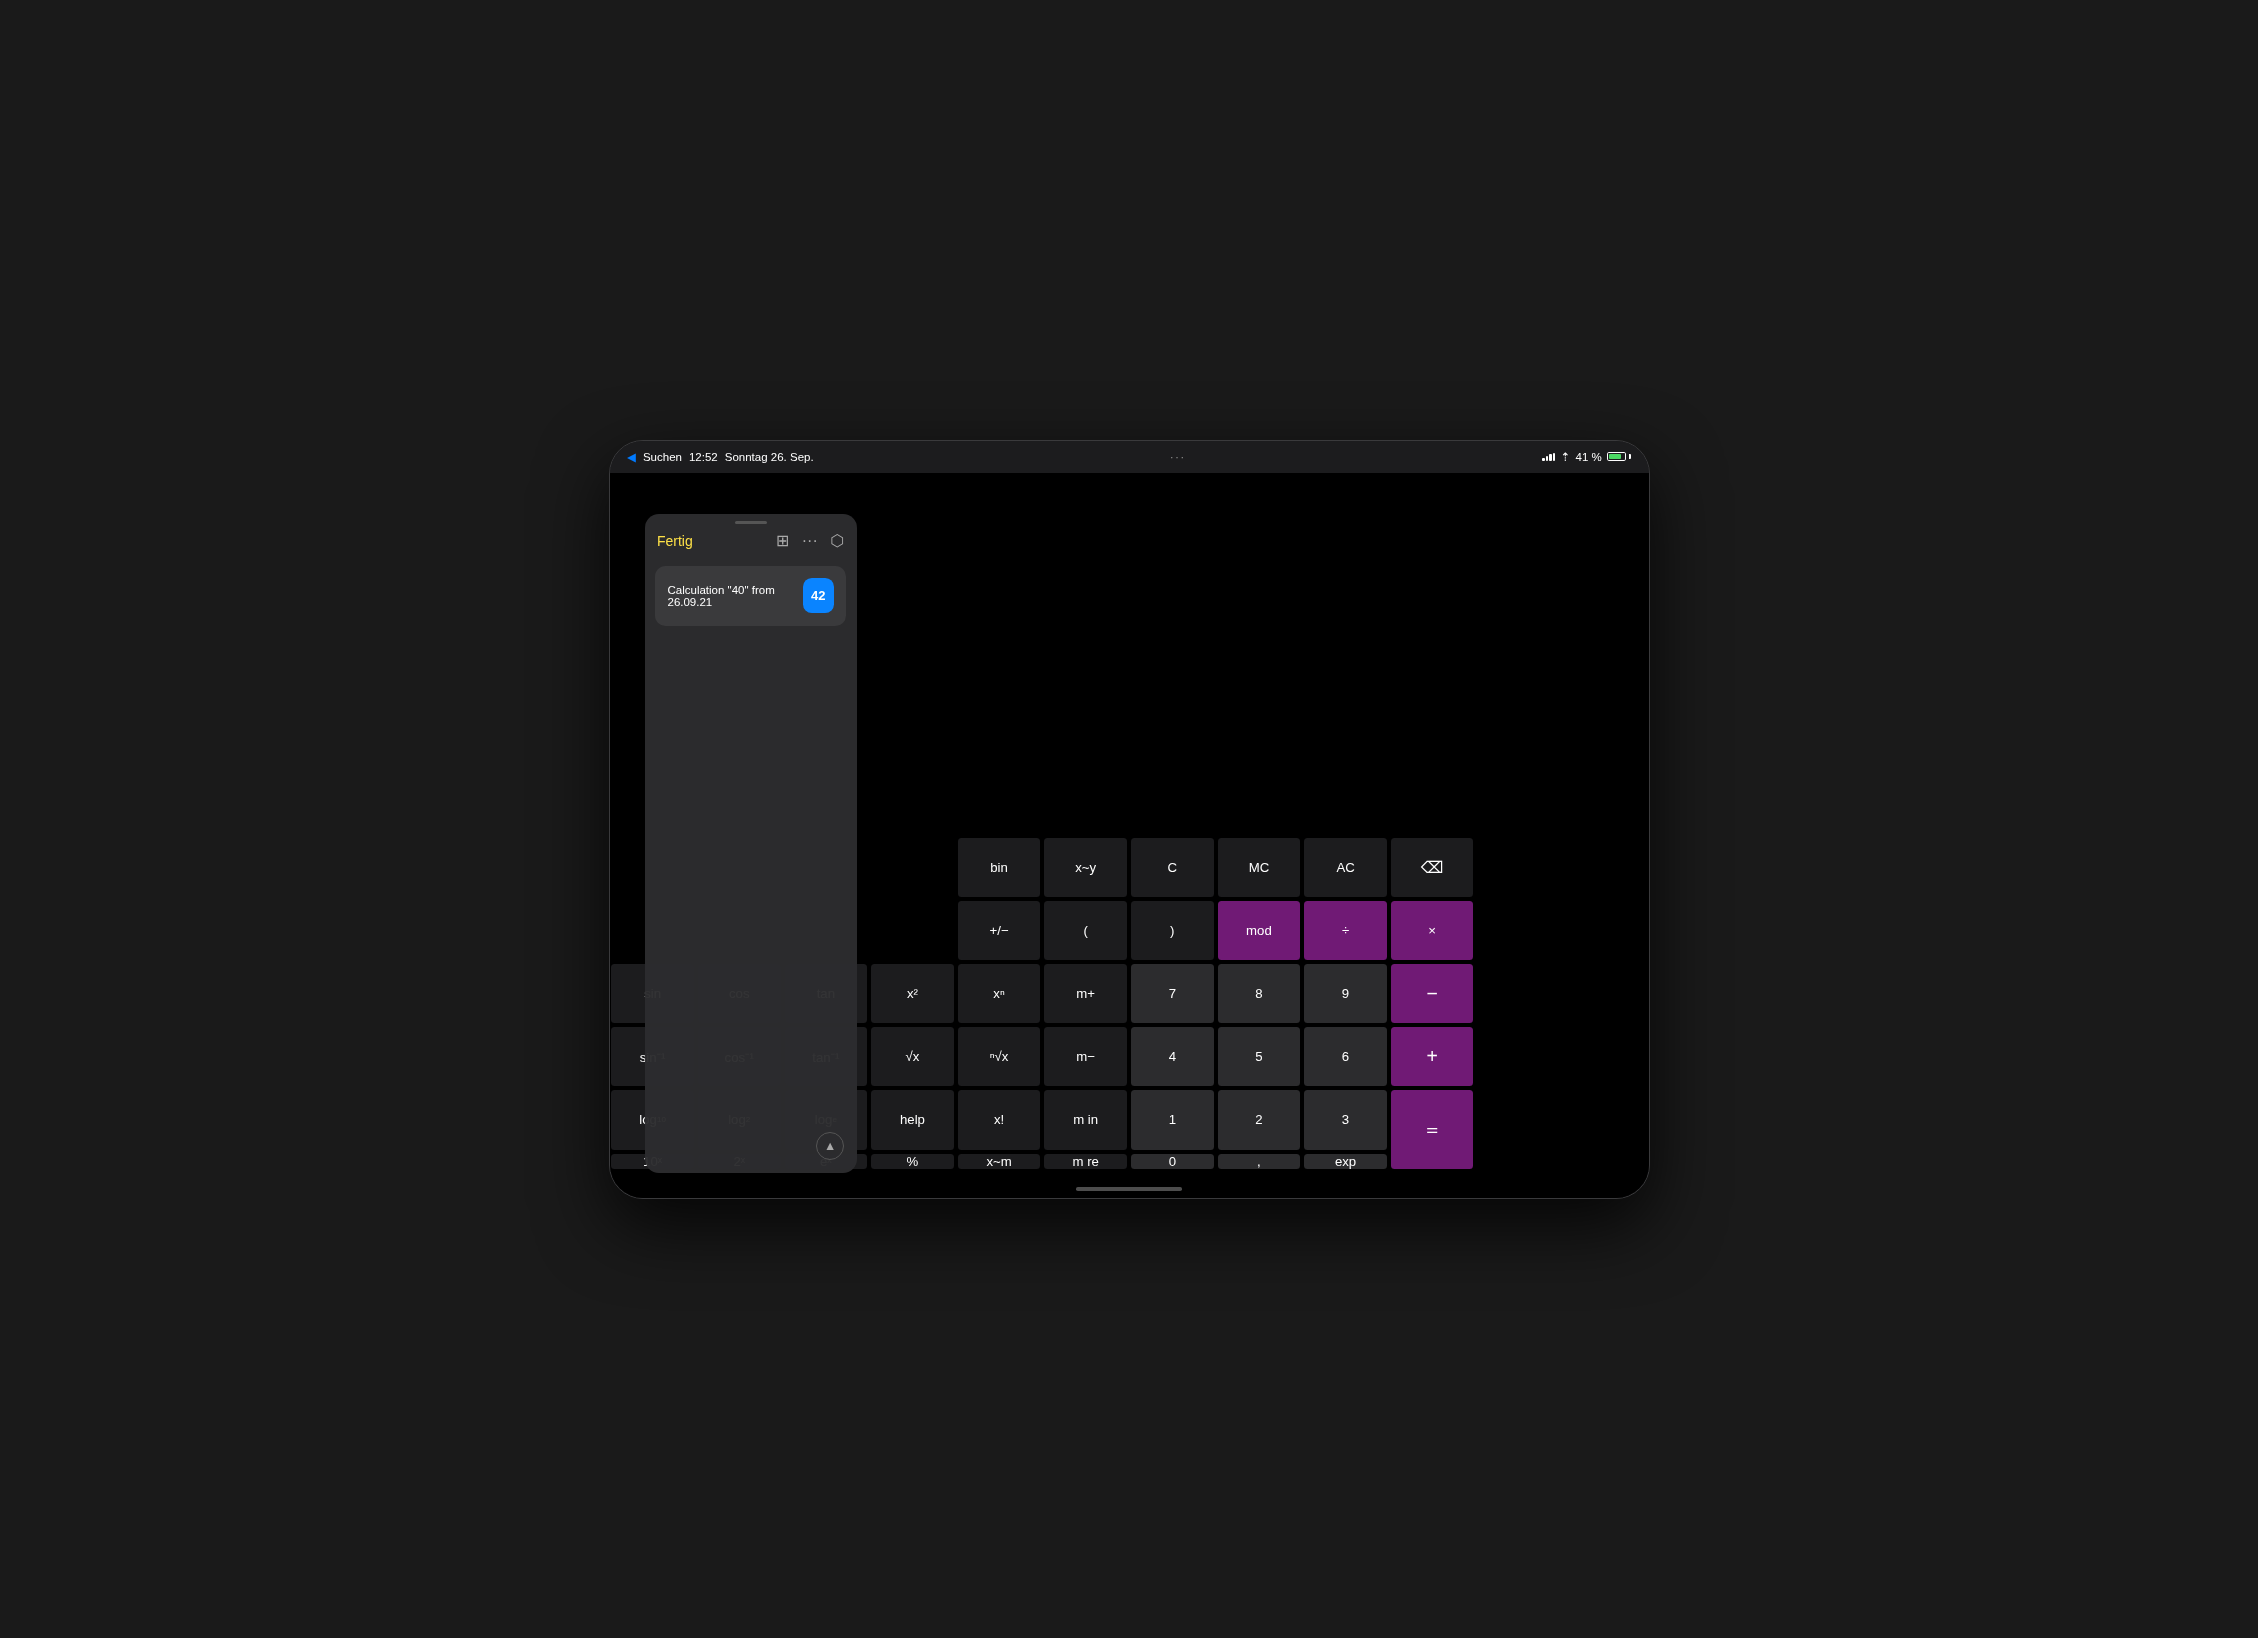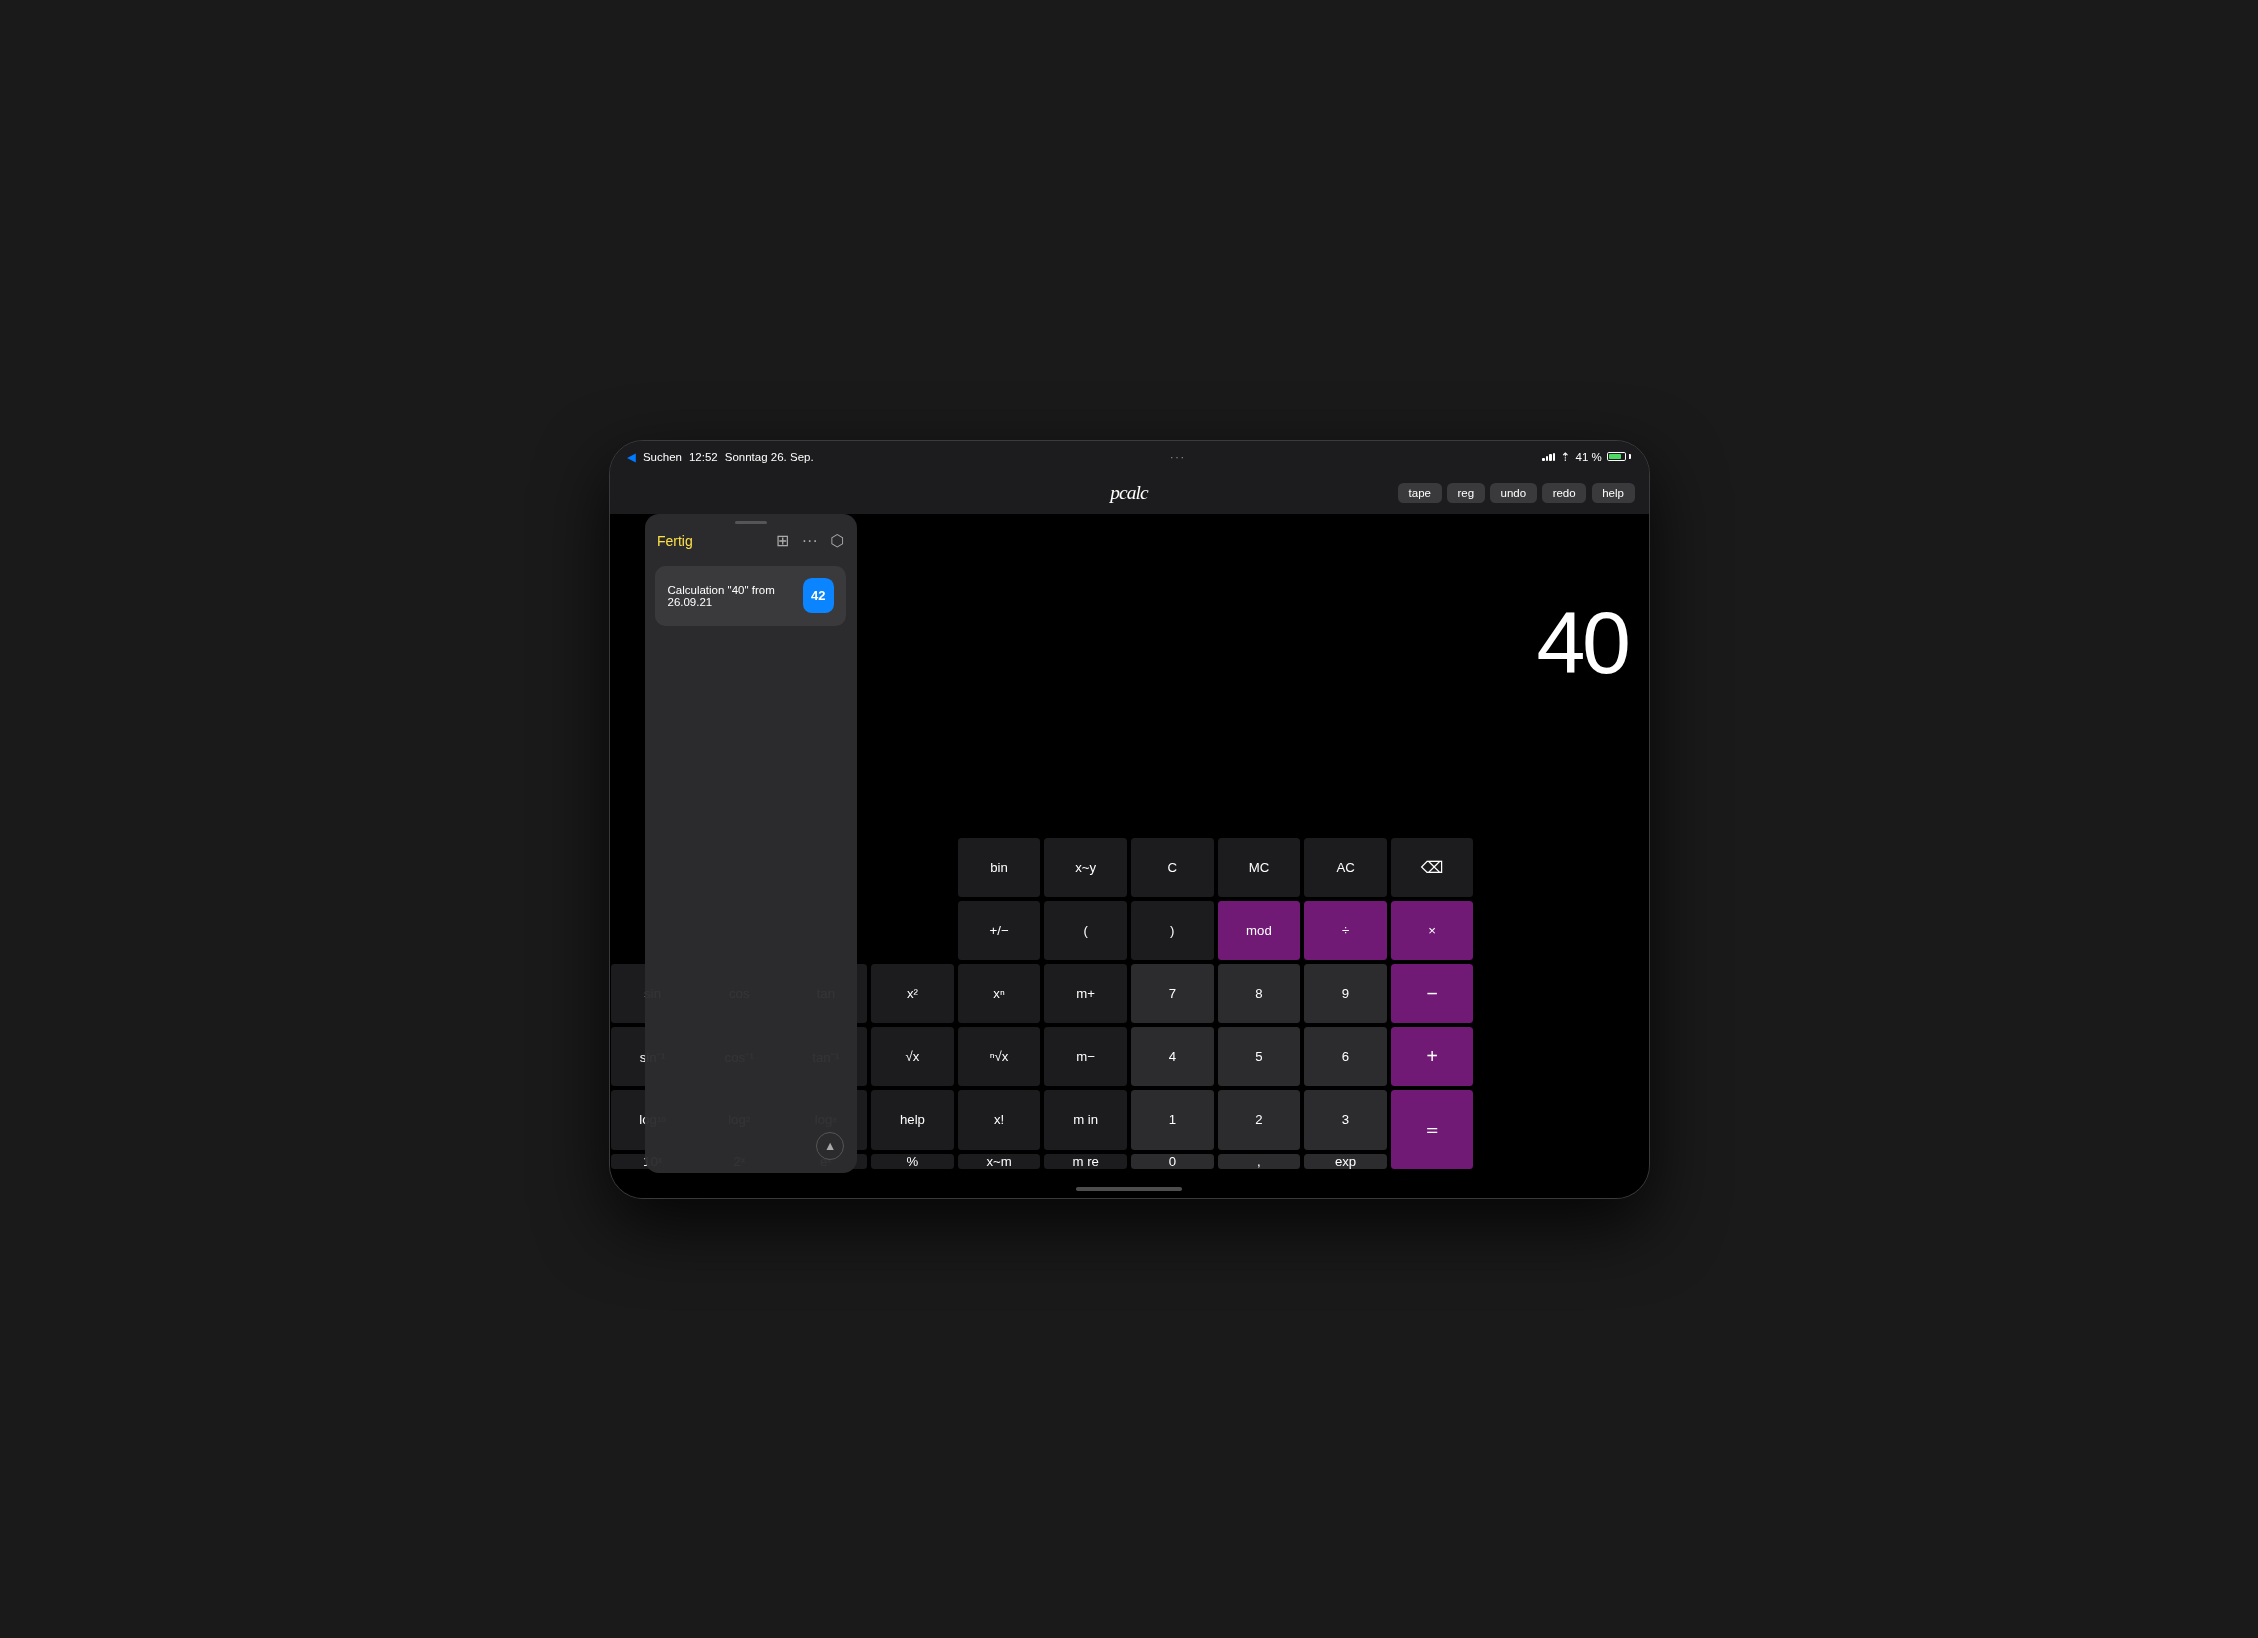--- a/index.html
+++ b/index.html
@@ -350,34 +350,21 @@
         </div>
         <div class="battery-tip"></div>
       </div>
     </div>
   </div>
 
   <div class="app-area">
 
     <div class="calculator-bg"></div>
 
-    <div class="calc-header">
-      <span class="calc-logo" style="font-family: Georgia, serif; font-style: italic; font-weight: 400;">pcalc</span>
-      <div class="calc-header-buttons">
-        <button class="calc-header-btn">tape</button>
-        <button class="calc-header-btn">reg</button>
-        <button class="calc-header-btn">undo</button>
-        <button class="calc-header-btn">redo</button>
-        <button class="calc-header-btn">help</button>
-      </div>
-    </div>
-
-    <div class="calc-display">
-      <span class="calc-number">40</span>
-    </div>
+
 
     <div class="calc-buttons">
 
       <div class="calc-btn dark" style="background:transparent"></div>
       <div class="calc-btn dark" style="background:transparent"></div>
       <div class="calc-btn dark" style="background:transparent"></div>
       <div class="calc-btn dark" style="background:transparent"></div>
       <button class="calc-btn dark">bin</button>
       <button class="calc-btn dark">x~y</button>
       <button class="calc-btn dark">C</button>

